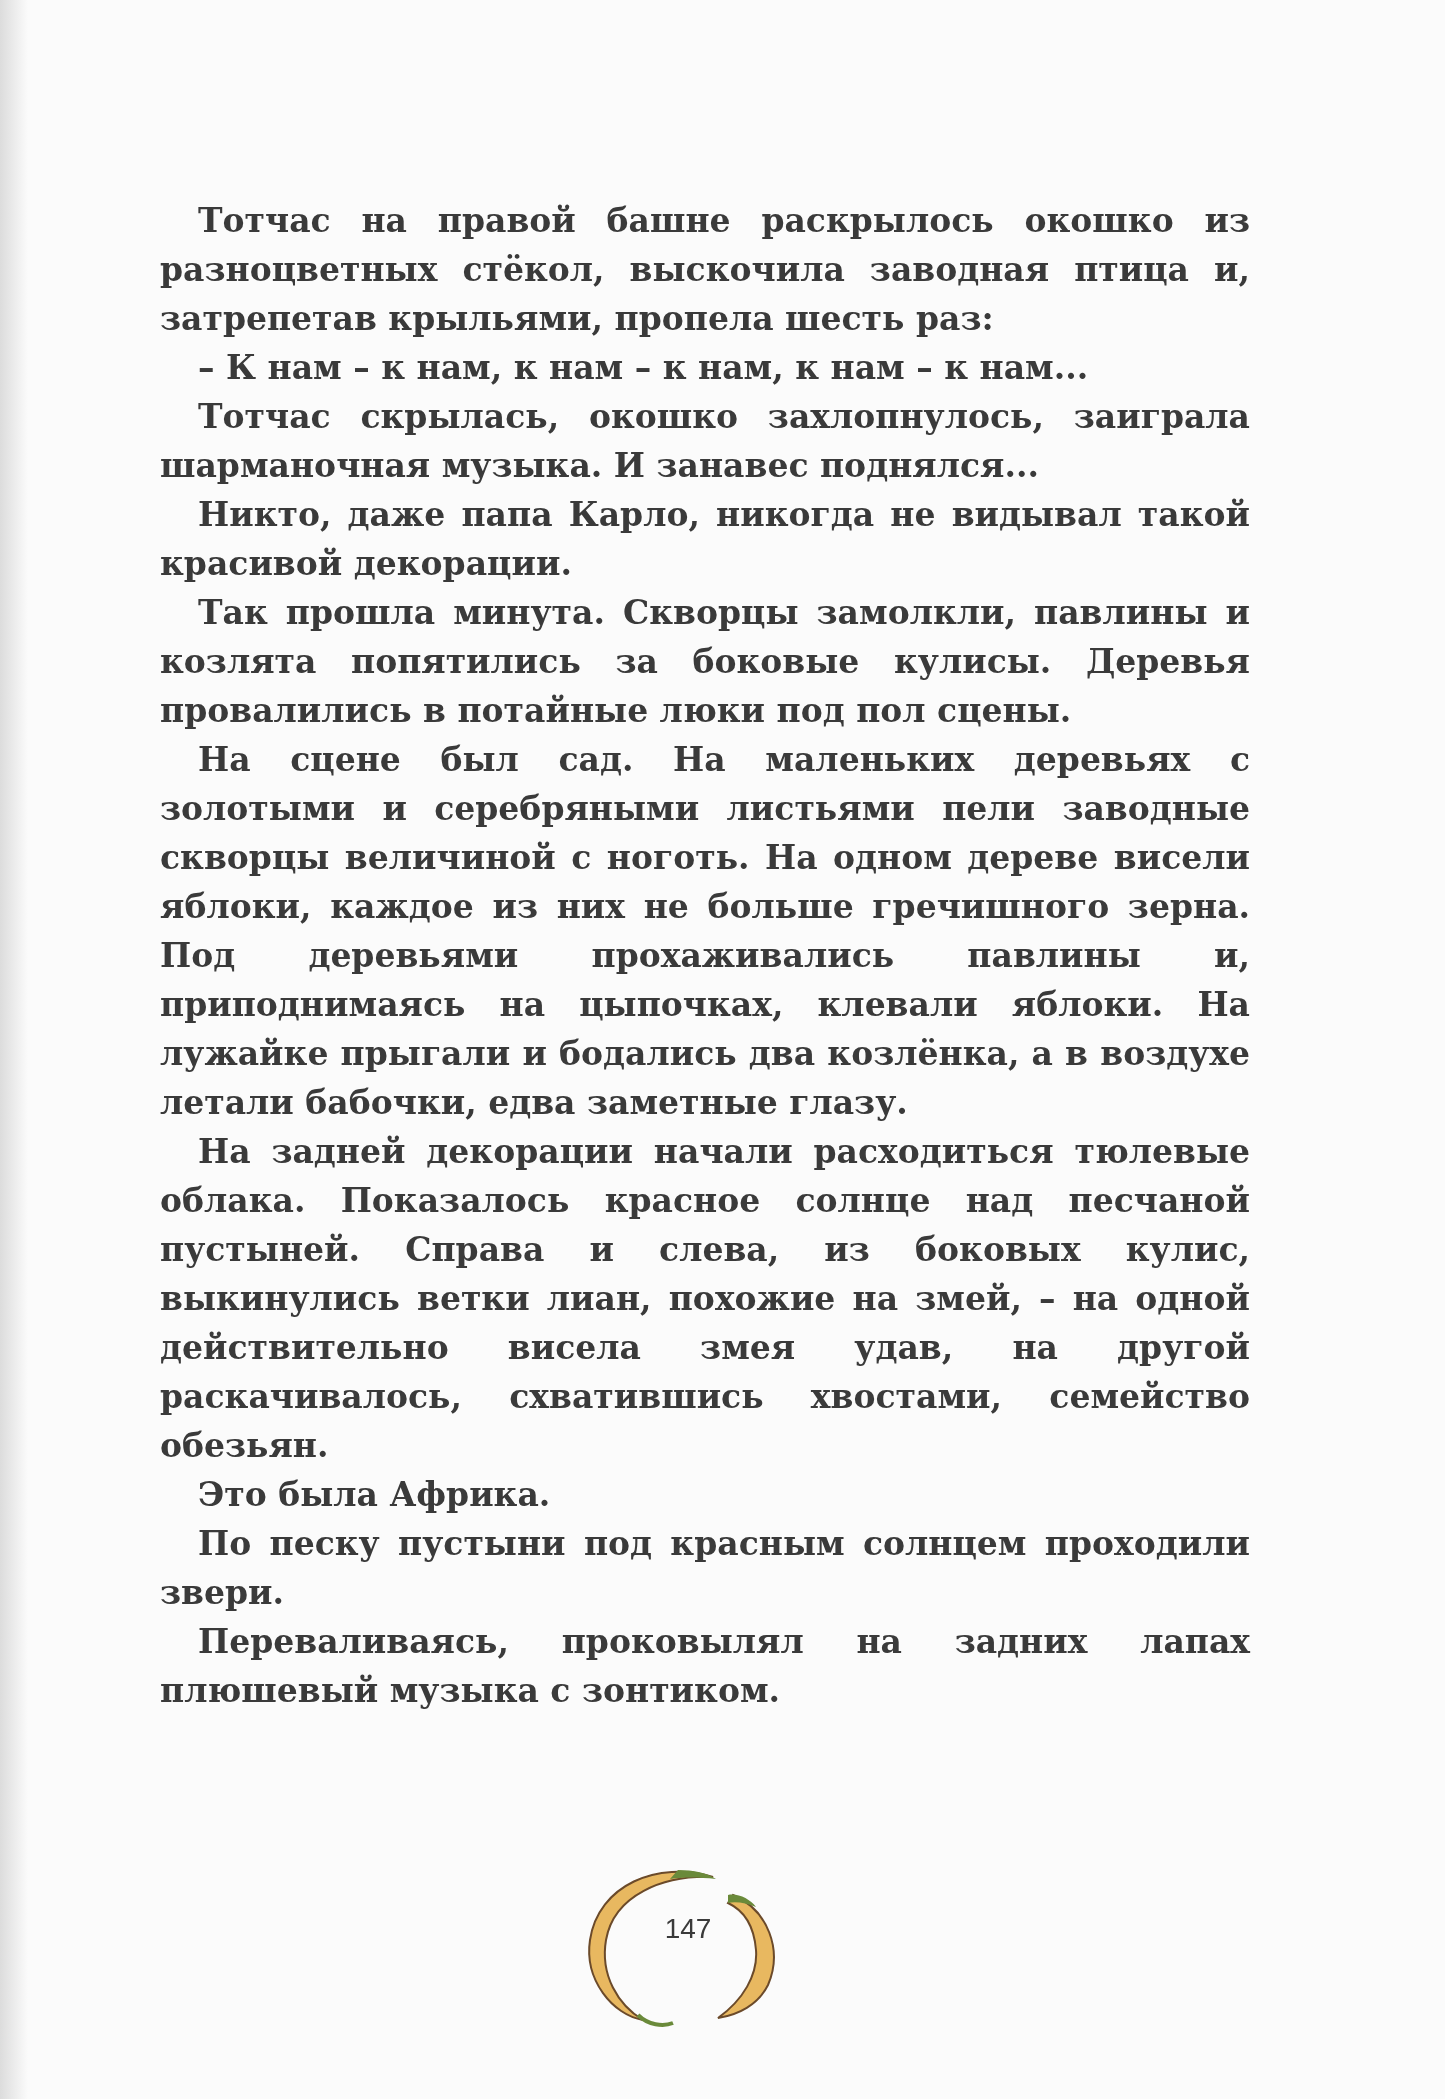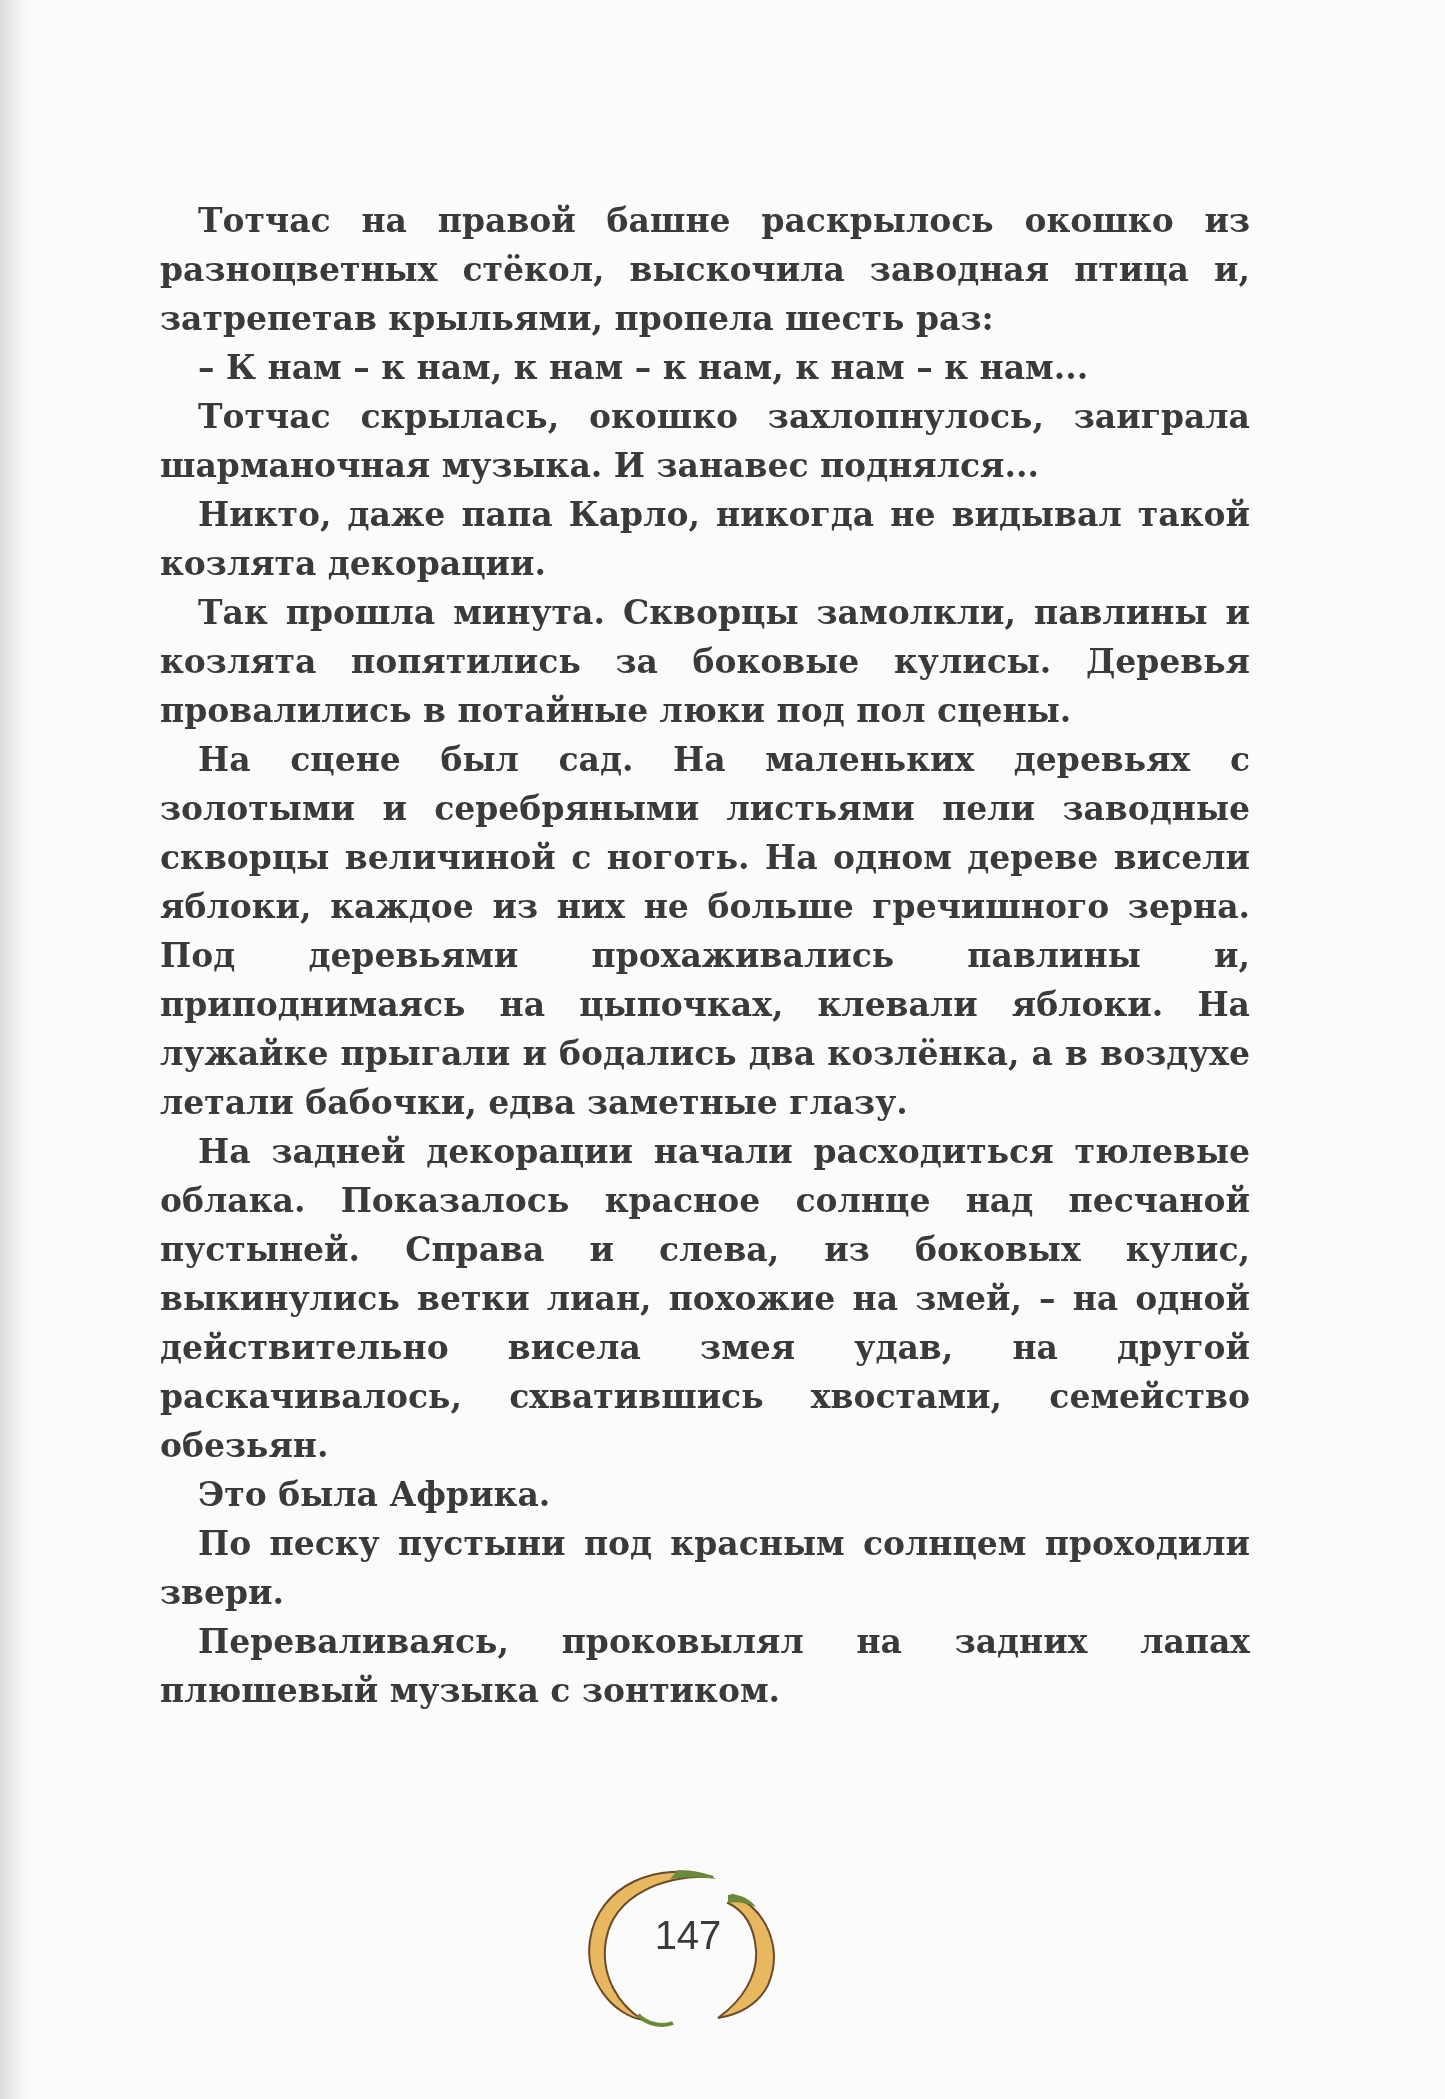--- a/index.html
+++ b/index.html
@@ -2,32 +2,32 @@
 <html><head>
 <meta charset="utf-8">
 <style>
   html, body { margin:0; padding:0; }
   body { width:1445px; height:2099px; background:#fbfbfb; position:relative; overflow:hidden; font-family:"DejaVu Serif", serif; }
   .shade { position:absolute; left:0; top:0; width:28px; height:100%; background:linear-gradient(to right,#dcdcdc,#fbfbfb); }
   .text { position:absolute; left:160px; top:196px; width:1090px; color:#3a3a3a; font-size:33px; line-height:49px;font-weight:bold; }
   .text p { margin:0; text-indent:38px; text-align:justify; }
   .text p.last { text-align-last:left; }
   .orn { position:absolute; left:578px; top:1855px; width:220px; height:175px; }
-  .pnum { position:absolute; left:0; top:58px; width:220px; text-align:center; font-family:"Liberation Sans", sans-serif; font-size:40px; color:#3a3a3a; }
+  .pnum { position:absolute; left:0; top:58px; width:220px; text-align:center; font-family:"Liberation Sans", sans-serif; font-size:28px; color:#3a3a3a; }
 </style>
 </head>
 <body>
 
 <div class="shade"></div>
 
 <div class="text">
   <p>Тотчас на правой башне раскрылось окошко из разноцветных стёкол, выскочила заводная птица и, затрепетав крыльями, пропела шесть раз:</p>
   <p class="last">– К нам – к нам, к нам – к нам, к нам – к нам...</p>
   <p class="last">Тотчас скрылась, окошко захлопнулось, заиграла шарманочная музыка. И занавес поднялся...</p>
-  <p class="last">Никто, даже папа Карло, никогда не видывал такой козлята декорации.</p>
+  <p class="last">Никто, даже папа Карло, никогда не видывал такой красивой декорации.</p>
   <p class="last">Так прошла минута. Скворцы замолкли, павлины и козлята попятились за боковые кулисы. Деревья провалились в потайные люки под пол сцены.</p>
   <p class="last">На сцене был сад. На маленьких деревьях с золотыми и серебряными листьями пели заводные скворцы величиной с ноготь. На одном дереве висели яблоки, каждое из них не больше гречишного зерна. Под деревьями прохаживались павлины и, приподнимаясь на цыпочках, клевали яблоки. На лужайке прыгали и бодались два козлёнка, а в воздухе летали бабочки, едва заметные глазу.</p>
   <p class="last">На задней декорации начали расходиться тюлевые облака. Показалось красное солнце над песчаной пустыней. Справа и слева, из боковых кулис, выкинулись ветки лиан, похожие на змей, – на одной действительно висела змея удав, на другой раскачивалось, схватившись хвостами, семейство обезьян.</p>
   <p class="last">Это была Африка.</p>
   <p class="last">По песку пустыни под красным солнцем проходили звери.</p>
   <p class="last">Переваливаясь, проковылял на задних лапах плюшевый музыка с зонтиком.</p>
 </div>
 
 <div class="orn">
   <svg width="220" height="175" viewBox="0 0 220 175">

